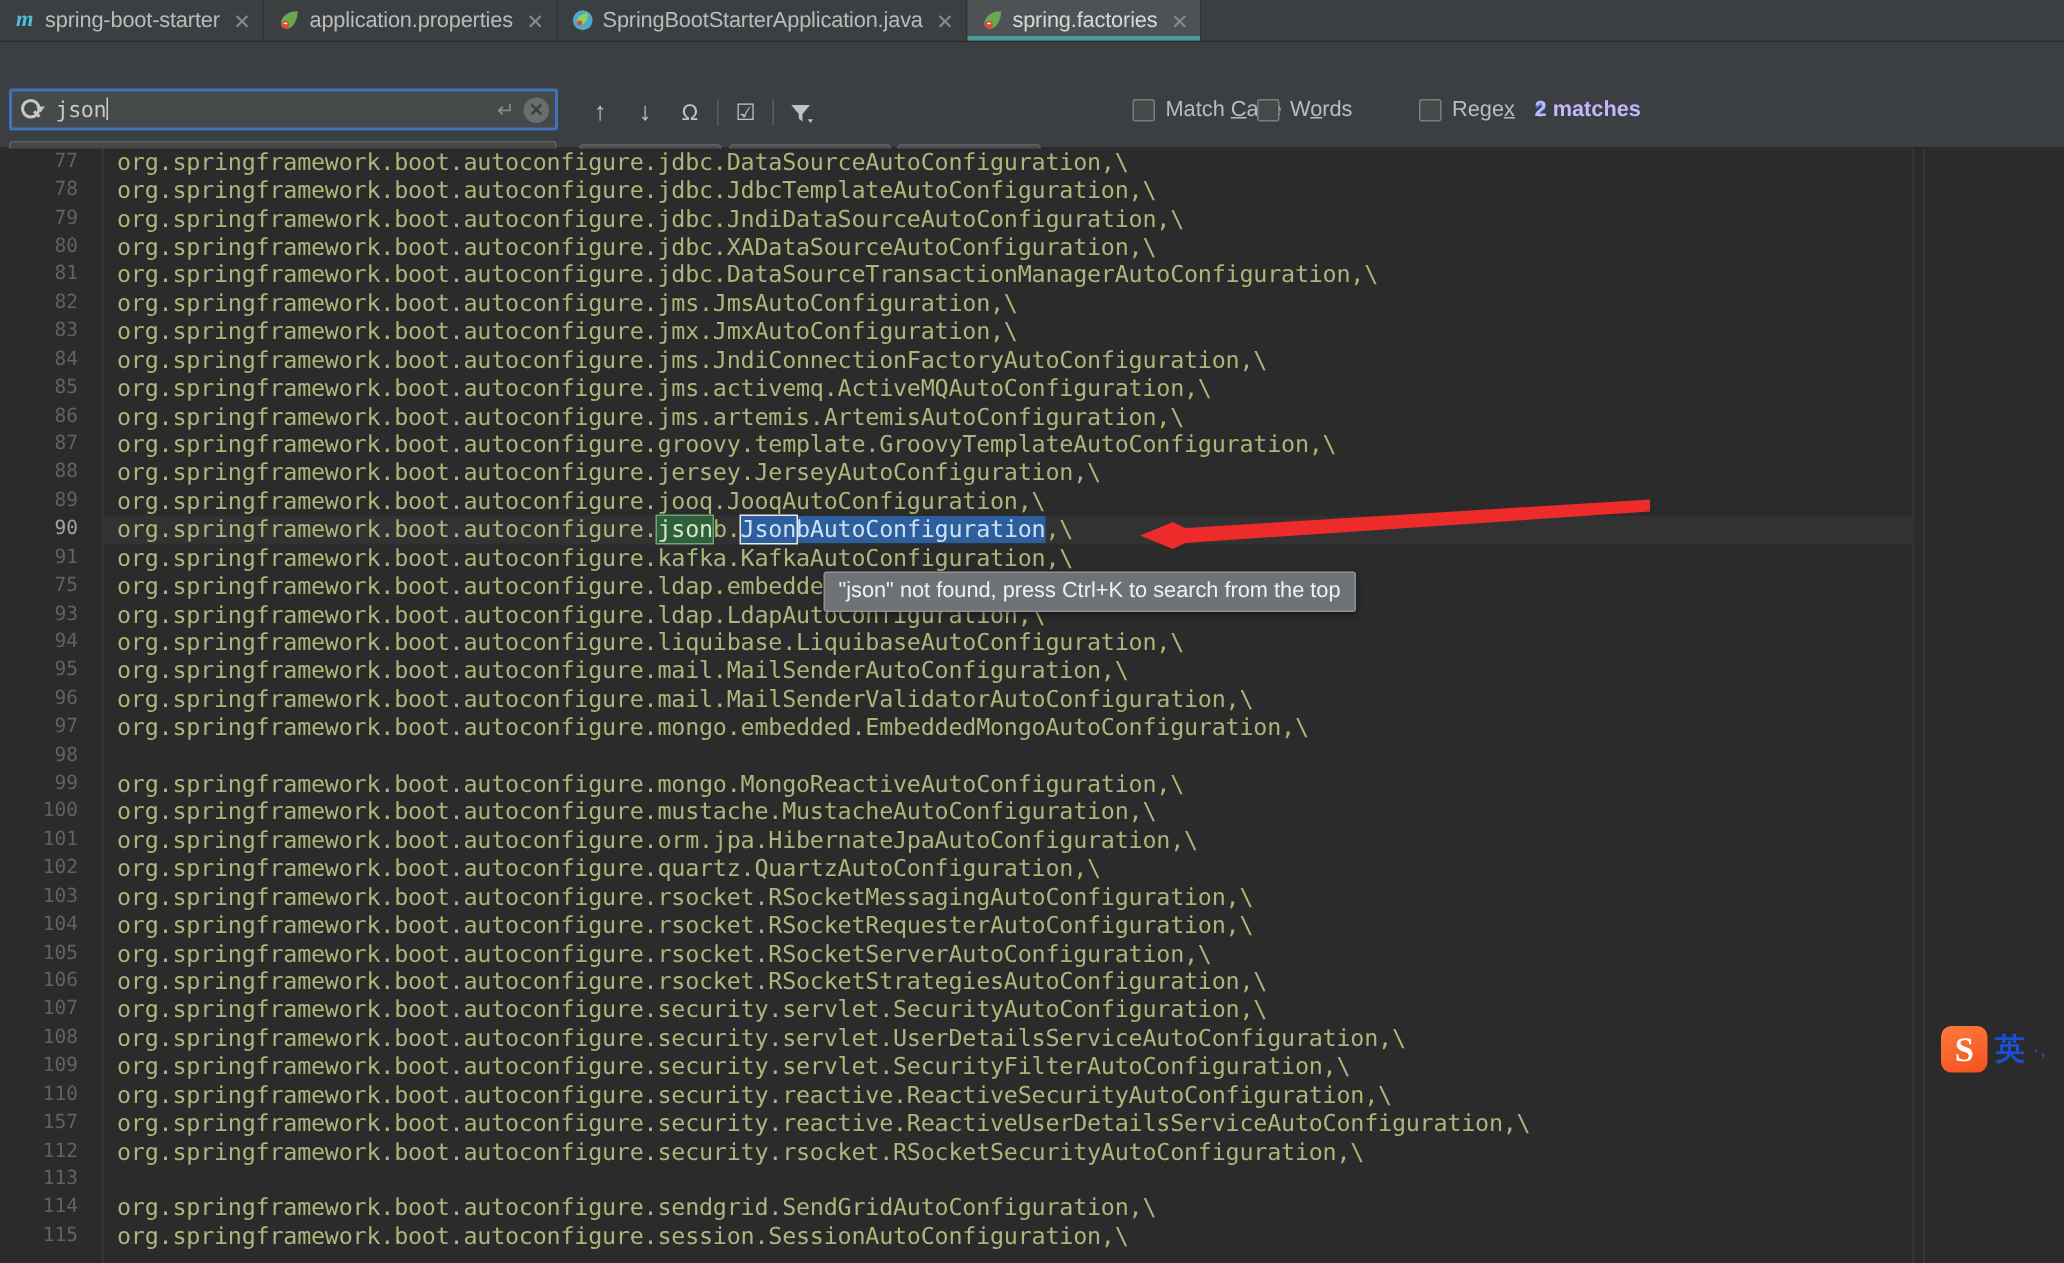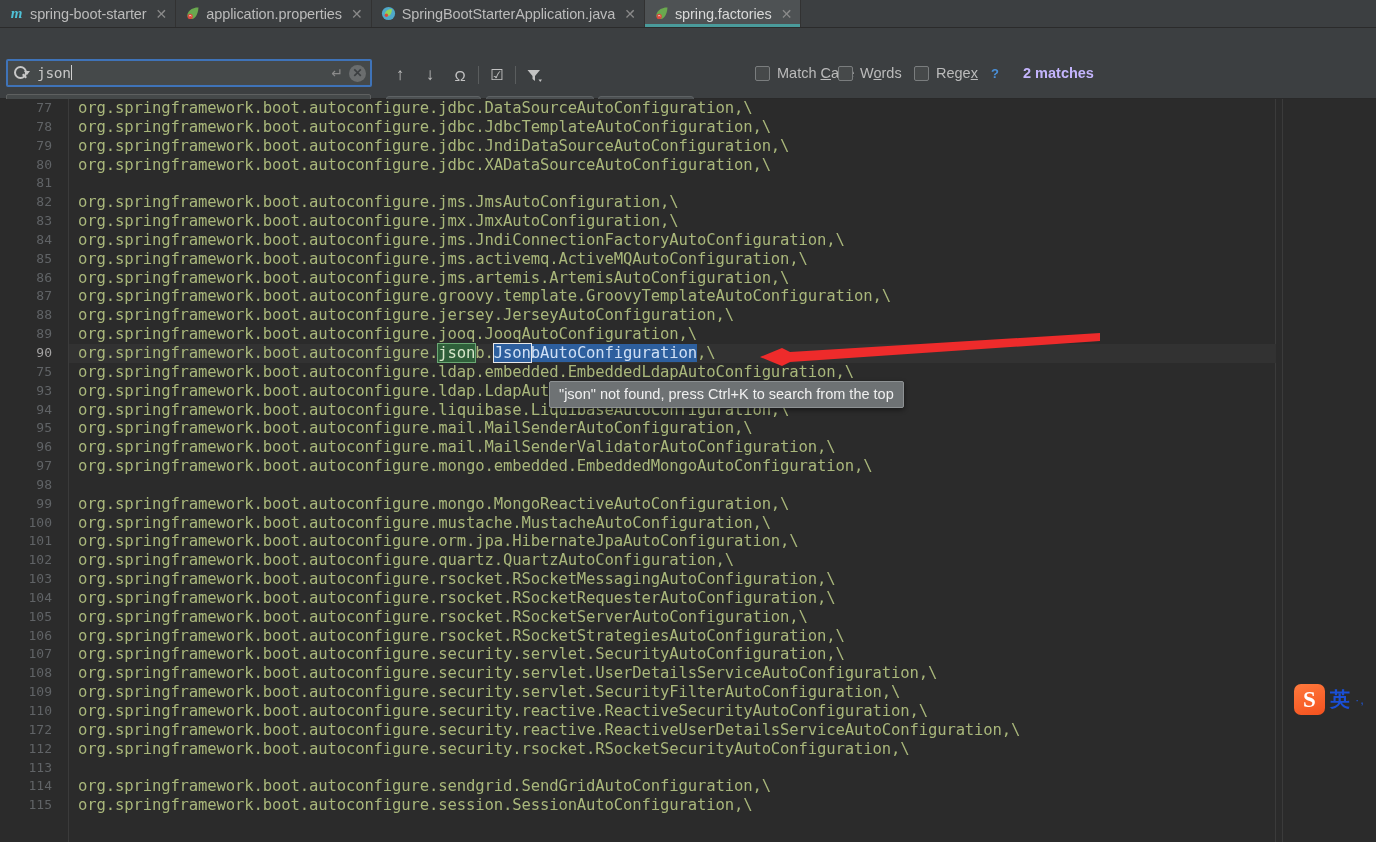--- a/index.html
+++ b/index.html
@@ -442,21 +442,21 @@
   </div>
 
   <div class="opt" style="left:719px; top:37px;margin-left:36px;">
     <span class="cbox"></span>
     <span>Match <span class="u">C</span>ase</span>
   </div>
   <div class="opt" style="left:838px; top:37px;">
     <span class="cbox"></span>
     <span>W<span class="u">o</span>rds</span>
   </div>
-  <div class="opt" style="left:892px; top:37px;padding-left:22px;">
+  <div class="opt" style="left:924px; top:37px;padding-left:22px;">
     <span class="cbox"></span>
     <span>Rege<span class="u">x</span></span>
     <span id="regex-help">?</span>
   </div>
   <div id="match-count">2 matches</div>
 
   <div class="opt dim" style="left:719px; top:75px;">
     <span class="cbox"></span>
     <span>Pr<span class="u">e</span>serve Case</span>
   </div>
@@ -478,50 +478,51 @@
 
 <div id="editor">
   <div id="gutter-line"></div>
   <div id="right-margin-1"></div>
   <div id="right-margin-2"></div>
   <div id="code-lines">
       <div class="code-line"><div class="ln">77</div><div class="code">org.springframework.boot.autoconfigure.jdbc.DataSourceAutoConfiguration,\</div></div>
       <div class="code-line"><div class="ln">78</div><div class="code">org.springframework.boot.autoconfigure.jdbc.JdbcTemplateAutoConfiguration,\</div></div>
       <div class="code-line"><div class="ln">79</div><div class="code">org.springframework.boot.autoconfigure.jdbc.JndiDataSourceAutoConfiguration,\</div></div>
       <div class="code-line"><div class="ln">80</div><div class="code">org.springframework.boot.autoconfigure.jdbc.XADataSourceAutoConfiguration,\</div></div>
-      <div class="code-line"><div class="ln">81</div></div>
+      <div class="code-line"><div class="ln">81</div><div class="code">org.springframework.boot.autoconfigure.jdbc.DataSourceTransactionManagerAutoConfiguration,\</div></div>
       <div class="code-line"><div class="ln">82</div><div class="code">org.springframework.boot.autoconfigure.jms.JmsAutoConfiguration,\</div></div>
       <div class="code-line"><div class="ln">83</div><div class="code">org.springframework.boot.autoconfigure.jmx.JmxAutoConfiguration,\</div></div>
       <div class="code-line"><div class="ln">84</div><div class="code">org.springframework.boot.autoconfigure.jms.JndiConnectionFactoryAutoConfiguration,\</div></div>
       <div class="code-line"><div class="ln">85</div><div class="code">org.springframework.boot.autoconfigure.jms.activemq.ActiveMQAutoConfiguration,\</div></div>
       <div class="code-line"><div class="ln">86</div><div class="code">org.springframework.boot.autoconfigure.jms.artemis.ArtemisAutoConfiguration,\</div></div>
       <div class="code-line"><div class="ln">87</div><div class="code">org.springframework.boot.autoconfigure.groovy.template.GroovyTemplateAutoConfiguration,\</div></div>
       <div class="code-line"><div class="ln">88</div><div class="code">org.springframework.boot.autoconfigure.jersey.JerseyAutoConfiguration,\</div></div>
       <div class="code-line"><div class="ln">89</div><div class="code">org.springframework.boot.autoconfigure.jooq.JooqAutoConfiguration,\</div></div>
       <div class="code-line current"><div class="lnbg"></div><div class="ln">90</div><div class="code"><span>org.springframework.boot.autoconfigure.</span><span class="mark-green">json</span><span>b.</span><span class="sel-blue sel-box">Json</span><span class="sel-blue">bAutoConfiguration</span><span>,\</span></div></div>
+      <div class="code-line"><div class="ln">91</div><div class="code">org.springframework.boot.autoconfigure.kafka.KafkaAutoConfiguration,\</div></div>
       <div class="code-line"><div class="ln">75</div><div class="code">org.springframework.boot.autoconfigure.ldap.embedded.EmbeddedLdapAutoConfiguration,\</div></div>
       <div class="code-line"><div class="ln">93</div><div class="code">org.springframework.boot.autoconfigure.ldap.LdapAutoConfiguration,\</div></div>
       <div class="code-line"><div class="ln">94</div><div class="code">org.springframework.boot.autoconfigure.liquibase.LiquibaseAutoConfiguration,\</div></div>
       <div class="code-line"><div class="ln">95</div><div class="code">org.springframework.boot.autoconfigure.mail.MailSenderAutoConfiguration,\</div></div>
       <div class="code-line"><div class="ln">96</div><div class="code">org.springframework.boot.autoconfigure.mail.MailSenderValidatorAutoConfiguration,\</div></div>
       <div class="code-line"><div class="ln">97</div><div class="code">org.springframework.boot.autoconfigure.mongo.embedded.EmbeddedMongoAutoConfiguration,\</div></div>
       <div class="code-line"><div class="ln">98</div></div>
       <div class="code-line"><div class="ln">99</div><div class="code">org.springframework.boot.autoconfigure.mongo.MongoReactiveAutoConfiguration,\</div></div>
       <div class="code-line"><div class="ln">100</div><div class="code">org.springframework.boot.autoconfigure.mustache.MustacheAutoConfiguration,\</div></div>
       <div class="code-line"><div class="ln">101</div><div class="code">org.springframework.boot.autoconfigure.orm.jpa.HibernateJpaAutoConfiguration,\</div></div>
       <div class="code-line"><div class="ln">102</div><div class="code">org.springframework.boot.autoconfigure.quartz.QuartzAutoConfiguration,\</div></div>
       <div class="code-line"><div class="ln">103</div><div class="code">org.springframework.boot.autoconfigure.rsocket.RSocketMessagingAutoConfiguration,\</div></div>
       <div class="code-line"><div class="ln">104</div><div class="code">org.springframework.boot.autoconfigure.rsocket.RSocketRequesterAutoConfiguration,\</div></div>
       <div class="code-line"><div class="ln">105</div><div class="code">org.springframework.boot.autoconfigure.rsocket.RSocketServerAutoConfiguration,\</div></div>
       <div class="code-line"><div class="ln">106</div><div class="code">org.springframework.boot.autoconfigure.rsocket.RSocketStrategiesAutoConfiguration,\</div></div>
       <div class="code-line"><div class="ln">107</div><div class="code">org.springframework.boot.autoconfigure.security.servlet.SecurityAutoConfiguration,\</div></div>
       <div class="code-line"><div class="ln">108</div><div class="code">org.springframework.boot.autoconfigure.security.servlet.UserDetailsServiceAutoConfiguration,\</div></div>
       <div class="code-line"><div class="ln">109</div><div class="code">org.springframework.boot.autoconfigure.security.servlet.SecurityFilterAutoConfiguration,\</div></div>
       <div class="code-line"><div class="ln">110</div><div class="code">org.springframework.boot.autoconfigure.security.reactive.ReactiveSecurityAutoConfiguration,\</div></div>
-      <div class="code-line"><div class="ln">172</div><div class="code">org.springframework.boot.autoconfigure.security.reactive.ReactiveUserDetailsServiceAutoConfiguration,\</div></div>
+      <div class="code-line"><div class="ln">157</div><div class="code">org.springframework.boot.autoconfigure.security.reactive.ReactiveUserDetailsServiceAutoConfiguration,\</div></div>
       <div class="code-line"><div class="ln">112</div><div class="code">org.springframework.boot.autoconfigure.security.rsocket.RSocketSecurityAutoConfiguration,\</div></div>
       <div class="code-line"><div class="ln">113</div></div>
       <div class="code-line"><div class="ln">114</div><div class="code">org.springframework.boot.autoconfigure.sendgrid.SendGridAutoConfiguration,\</div></div>
       <div class="code-line"><div class="ln">115</div><div class="code">org.springframework.boot.autoconfigure.session.SessionAutoConfiguration,\</div></div>
     </div>
 </div>
 
 <div id="tooltip">"json" not found, press Ctrl+K to search from the top</div>
 
 <svg id="red-arrow">

